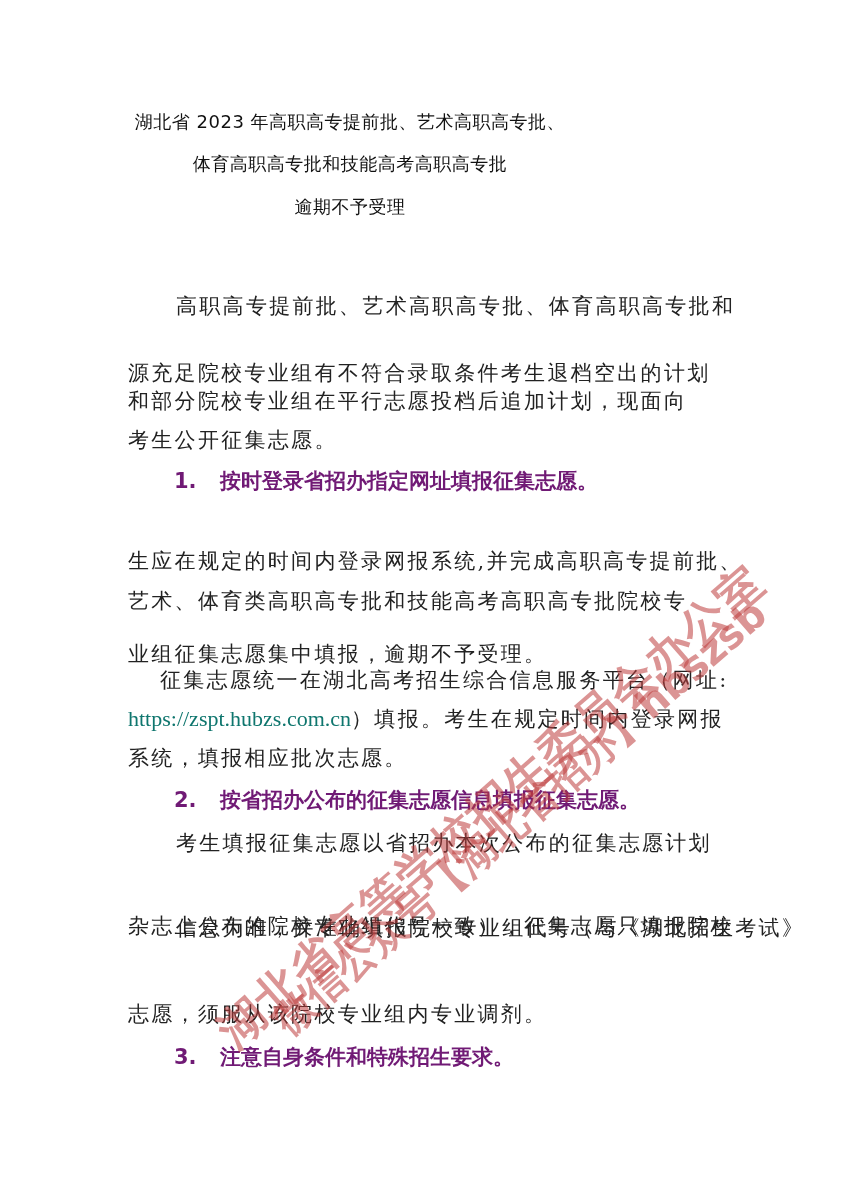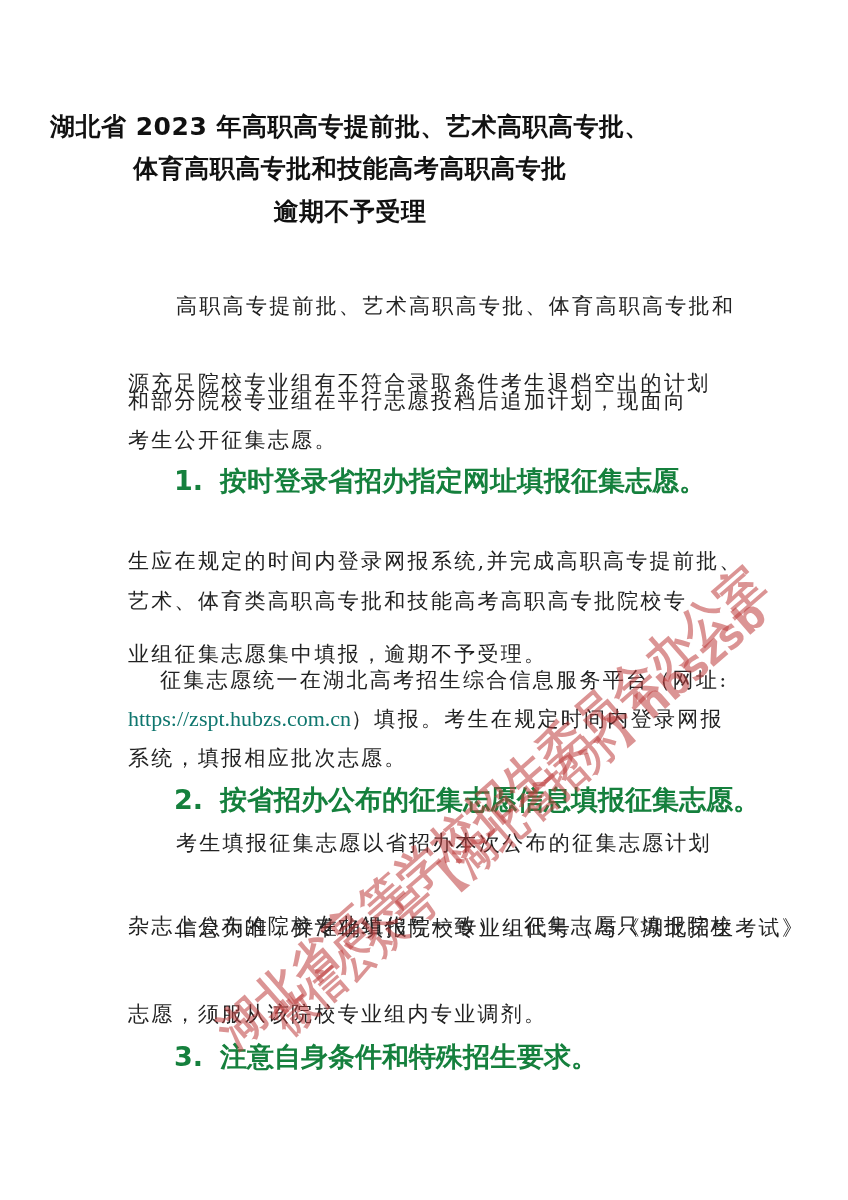--- a/index.html
+++ b/index.html
@@ -6,33 +6,33 @@
   body {
     width: 848px; height: 1200px; background: #ffffff;
     position: relative; overflow: hidden;
     font-family: "DejaVu Serif", "Liberation Serif", serif;
     color: #1a1a1a;
   }
   .page { position: absolute; left: 0; top: 0; width: 848px; height: 1200px; }
   .title {
     position: absolute; left: 0; width: 700px; text-align: center;
     font-family: "DejaVu Sans", "Liberation Sans", sans-serif;
-    font-weight: bold; font-size: 25px; color: #111; letter-spacing: 0.5px;
+    font-weight: normal; font-size: 18px; color: #111; letter-spacing: 0.5px;
     white-space: nowrap;
   }
   .line {
     position: absolute; left: 128px; width: 600px;
     font-size: 21px; white-space: nowrap; color: #222;
     letter-spacing: 2.3px; height: 30px; line-height: 30px;
   }
   .indent { left: 176px; }
   .heading {
     position: absolute; left: 174px; white-space: nowrap;
     font-family: "DejaVu Sans", "Liberation Sans", sans-serif;
-    font-weight: bold; font-size: 27px; color: #15803d;
+    font-weight: bold; font-size: 21px; color: #701a75;
     height: 30px; line-height: 30px;
   }
   .heading .num { display: inline-block; width: 46px; }
   .blue { color: #2b3cc4; }
   .link { color: #0f766e; font-family: "Liberation Serif", serif; letter-spacing: 0; font-size: 22px; }
   .watermark {
     position: absolute; white-space: nowrap;
     font-family: "DejaVu Sans", "Liberation Sans", sans-serif;
     font-weight: bold; color: rgba(190, 60, 60, 0.55);
     transform-origin: 0 0;
@@ -44,21 +44,21 @@
 </head>
 <body>
 
 <div class="page">
 
   <div class="title" style="top:110px;">湖北省 2023 年高职高专提前批、艺术高职高专批、</div>
   <div class="title" style="top:152px;">体育高职高专批和技能高考高职高专批</div>
   <div class="title" style="top:195px;">逾期不予受理</div>
 
   <div class="line indent" style="top:280px;margin-top:11px;">高职高专提前批、艺术高职高专批、体育高职高专批和</div>
-  <div class="line" style="top:368px;">源充足院校专业组有不符合录取条件考生退档空出的计划</div>
+  <div class="line" style="top:360px;font-family:Liberation Mono, monospace;">源充足院校专业组有不符合录取条件考生退档空出的计划</div>
   <div class="line" style="top:386px;">和部分院校专业组在平行志愿投档后追加计划，现面向</div>
   <div class="line" style="top:425px;">考生公开征集志愿。</div>
 
   <div class="heading" style="top:466px;">
     <span class="num">1.</span><span>按时登录省招办指定网址填报征集志愿。</span>
   </div>
 
   <div class="line" style="top:546px;">生应在规定的时间内登录网报系统,并完成高职高专提前批、</div>
   <div class="line" style="top:586px;">艺术、体育类高职高专批和技能高考高职高专批院校专</div>
   <div class="line" style="top:639px;">业组征集志愿集中填报，逾期不予受理。</div>

